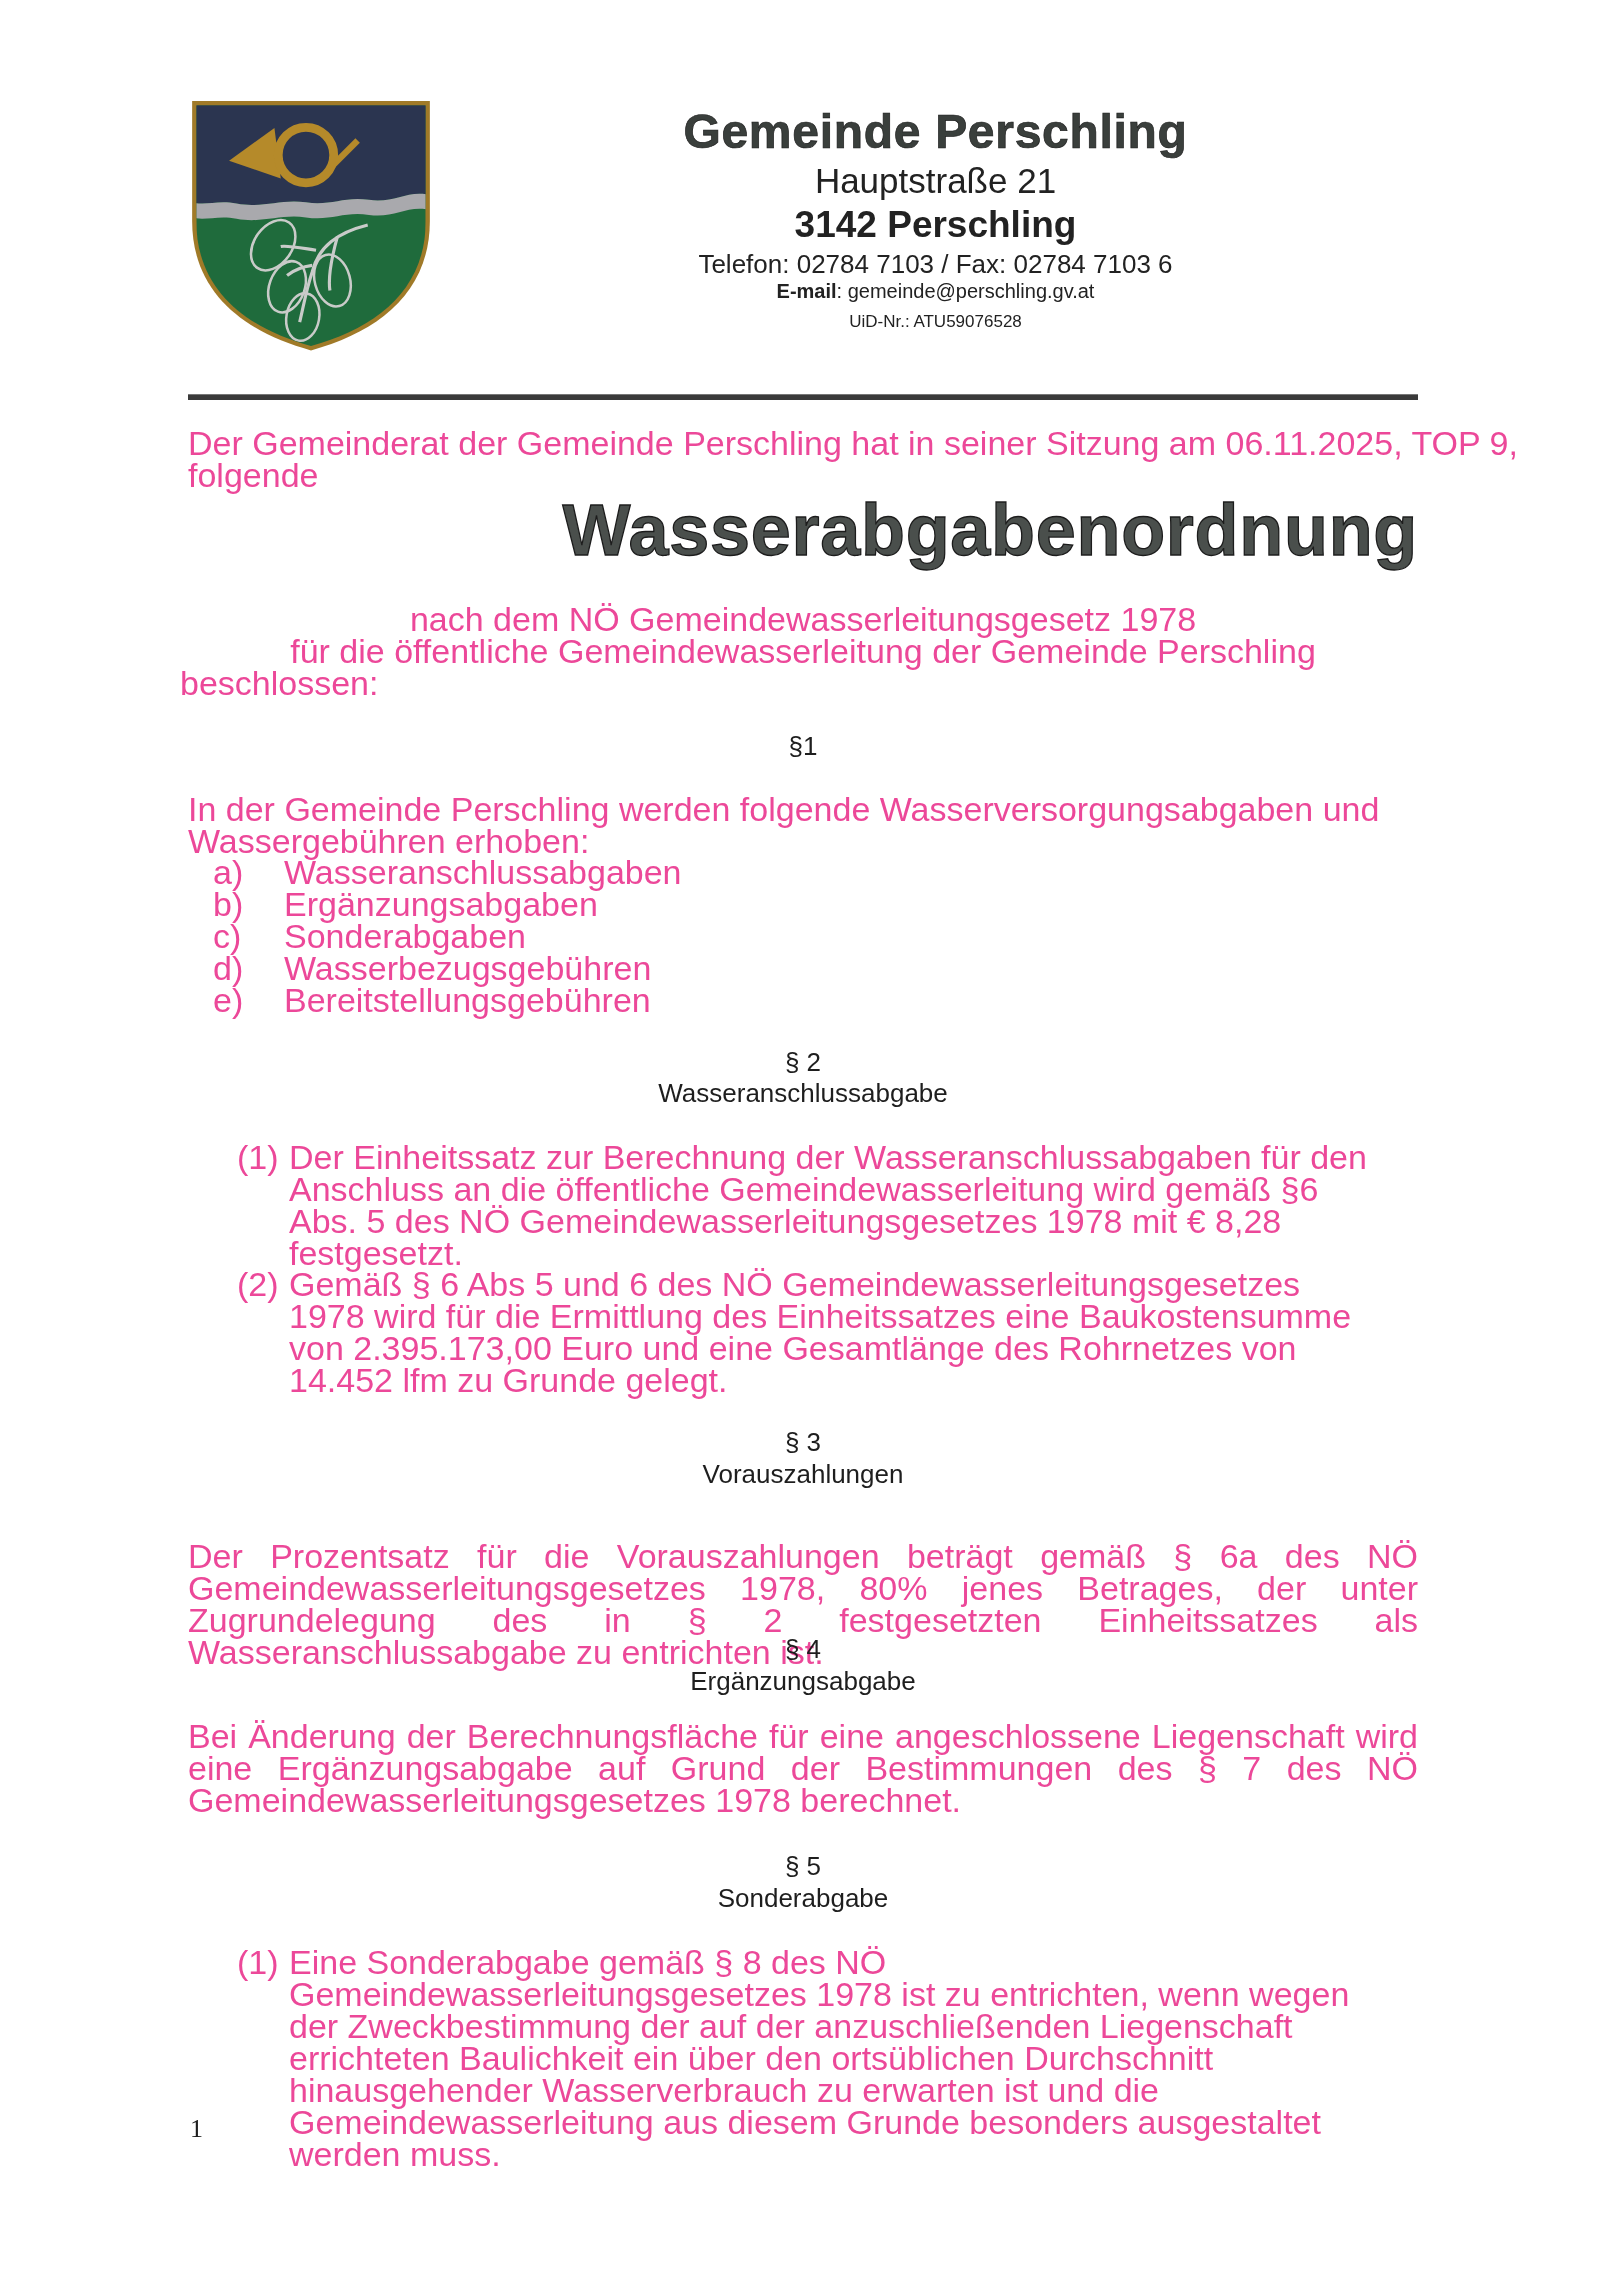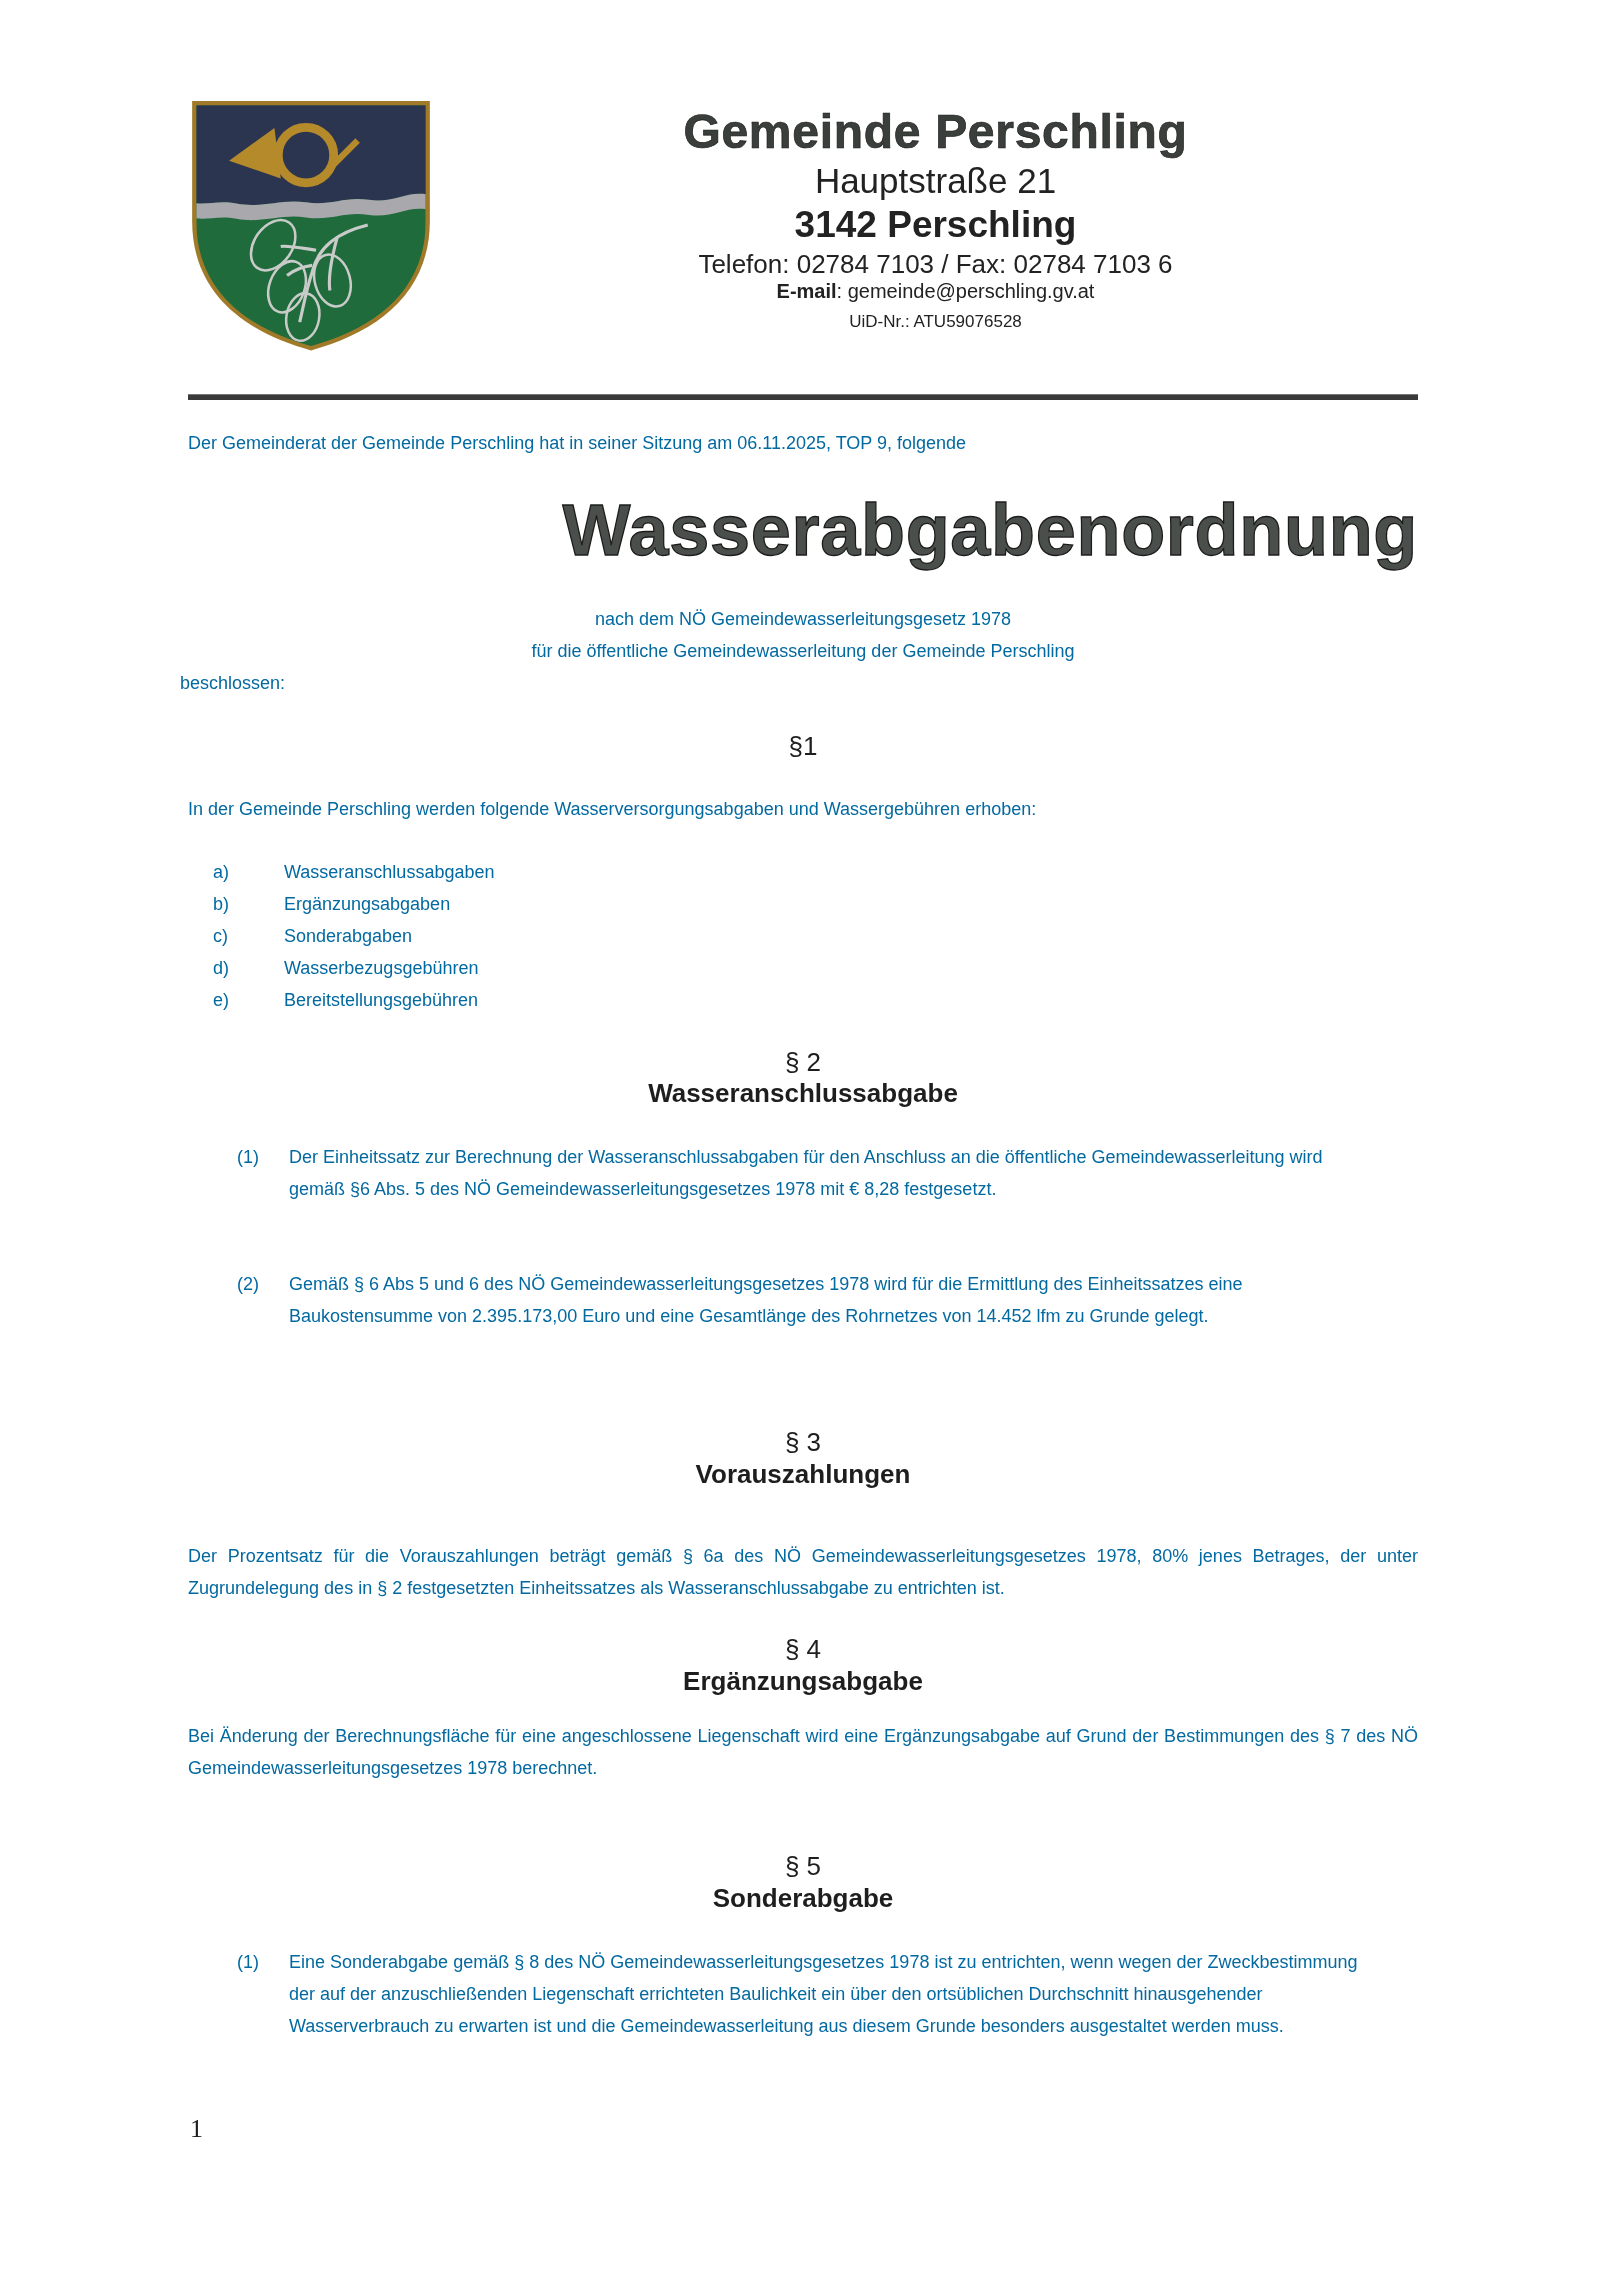--- a/index.html
+++ b/index.html
@@ -11,29 +11,29 @@
   .hdr-title { top: 104px; font-size: 48px; font-weight: bold; color: #3a3f3c;
                letter-spacing: 0.7px; -webkit-text-stroke: 0.7px #1c1c1c; }
   .hdr-street { top: 161px; font-size: 35px; color: #222; }
   .hdr-city { top: 204px; font-size: 37px; font-weight: bold; color: #222; }
   .hdr-phone { top: 249px; font-size: 26px; color: #222; }
   .hdr-email { top: 280px; font-size: 20px; color: #222; }
   .hdr-email b { font-weight: bold; }
   .hdr-uid { top: 312px; font-size: 17px; color: #222; }
   .rule { left: 188px; top: 394px; width: 1230px; height: 5.2px; background: #3a3a3a;
           border-top: 0.7px solid #777; }
-  .txt { font-size: 18px; line-height: 32px; color: #0369a1; }
+  .txt { font-size: 34px; line-height: 32px; color: #ec4899; }
   .intro { left: 188px; top: 427px; }
   .doc-title { left: 188px; width: 1230px; top: 489px; text-align: right;
                font-size: 72px; font-weight: bold; color: #4a4f4c; letter-spacing: 0.7px;
                -webkit-text-stroke: 1.3px #1c1c1c; }
   .subtitle { left: 188px; width: 1230px; top: 603px; text-align: center; }
   .beschlossen { left: 180px; top: 667px; }
   .sec-num { left: 188px; width: 1230px; text-align: center; font-size: 26px; }
-  .sec-head { left: 188px; width: 1230px; text-align: center; font-size: 26px; font-weight: bold; }
+  .sec-head { left: 188px; width: 1230px; text-align: center; font-size: 26px; font-weight: normal; }
   .para { left: 188px; width: 1230px; }
   .justify { text-align: justify; text-align-last: left; }
   .list { left: 213px; }
   .list-row { display: flex; }
   .list-row .lbl { width: 71px; padding-left: 0; }
   .num-para { left: 237px; width: 1138px; display: flex; }
   .num-para .lbl { width: 52px; flex: none; }
   .num-para .body { flex: 1; }
   .page-no { left: 190px; top: 2114px; font-family: "Liberation Serif", serif; font-size: 26px; }
 </style>

